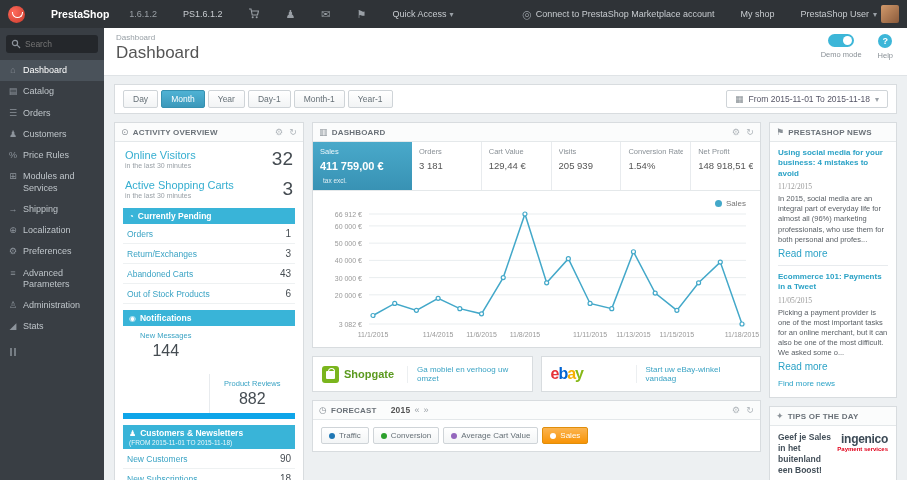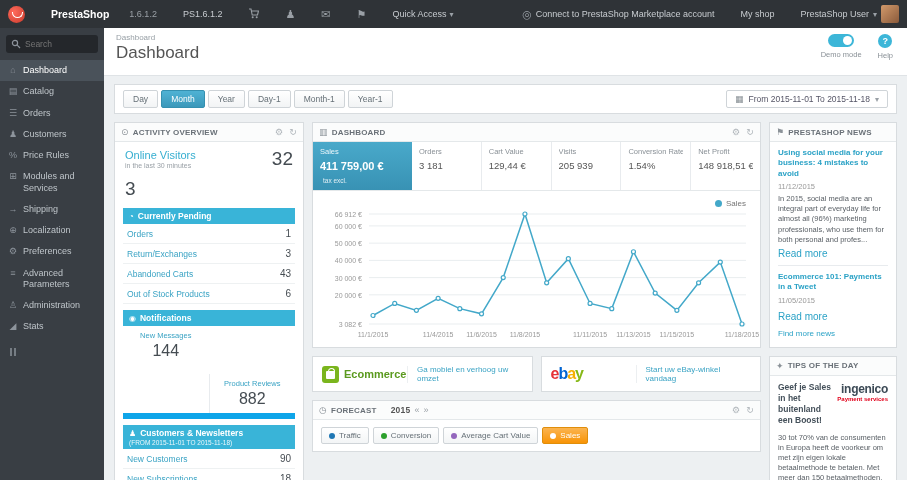--- a/index.html
+++ b/index.html
@@ -123,21 +123,21 @@
   .year-nav .nav-arrow { color: #9aa1a7; cursor: pointer; font-size: 9px; }
   .year-val { font-weight: bold; font-size: 8.5px; }
   .forecast-tabs { padding: 7px 8px; display: flex; gap: 4px; flex-wrap: nowrap; }
   .f-btn { font-size: 8px; padding: 3px 7px; border: 1px solid #cfd4d8; background: linear-gradient(#fff, #f3f5f6); color: #667077; border-radius: 2px; display: flex; align-items: center; gap: 4px; cursor: pointer; font-family: inherit; white-space: nowrap; }
   .f-btn .fdot { width: 6px; height: 6px; border-radius: 50%; }
   .f-btn.active { background: linear-gradient(#fbb450, #f89406); border-color: #e08e0b; color: #fff; }
 
   
   .news-body { padding: 6px 8px; }
   .news-title { color: #2ba2c6; font-size: 8px; font-weight: bold; line-height: 1.3; display: block; text-decoration: none; cursor: pointer; }
-  .news-date { color: #999; font-size: 7.5px; margin: 3px 0; }
+  .news-date { color: #999; font-size: 7.5px; margin: 3px 0; font-family: Liberation Serif, serif; }
   .news-excerpt { color: #5a6066; font-size: 7.5px; line-height: 1.35; }
   .read-more { display: inline-block; color: #2ba2c6; font-size: 10px; margin-top: 3px; cursor: pointer; text-decoration: none; }
   .news-art + .news-art { border-top: 1px solid #e8ebee; margin-top: 6px; padding-top: 6px; }
   .more-news { display: block; text-align: left; color: #2ba2c6; font-size: 8px; padding: 7px 0 3px; cursor: pointer; text-decoration: none; }
   .tips-body { padding: 6px 8px; }
   .tips-top { display: flex; gap: 0; justify-content: space-between; }
   .tips-heading { font-size: 8.5px; font-weight: bold; color: #44505a; line-height: 1.3; width: 54px; }
   .ing { text-align: right; }
   .ing-name { font-size: 12px; font-weight: bold; color: #3c4a56; letter-spacing: -.3px; }
   .ing-sub { font-size: 6px; color: #e2001a; font-weight: bold; }
@@ -296,20 +296,24 @@
           </header>
 
           <div class="big-stat">
             <div>
               <div class="bs-label">Online Visitors</div>
               <div class="bs-sub">in the last 30 minutes</div>
             </div>
             <div class="bs-value">32</div>
           </div>
           <div class="big-stat">
+            <div>
+              <div class="bs-label">Active Shopping Carts</div>
+              <div class="bs-sub">in the last 30 minutes</div>
+            </div>
             <div class="bs-value">3</div>
           </div>
 
           <div class="a-sec">
             <div class="sec-head">
               <span class="sec-ico">◔</span>
               <span>Currently Pending</span>
             </div>
             <div class="a-row">
               <a class="a-label">Orders</a>
@@ -455,21 +459,21 @@
                   <circle cx="351.29411764705884" cy="51.10151966160113" r="2" fill="#fff" stroke="#43a8c9" stroke-width="1.2"></circle>
                   <circle cx="373" cy="113" r="2" fill="#fff" stroke="#43a8c9" stroke-width="1.2"></circle>
                 </svg><div class="ytick" style="top: 3px;">66 912 €</div><div class="ytick" style="top: 14.9116px;">60 000 €</div><div class="ytick" style="top: 32.1449px;">50 000 €</div><div class="ytick" style="top: 49.3782px;">40 000 €</div><div class="ytick" style="top: 66.6115px;">30 000 €</div><div class="ytick" style="top: 83.8447px;">20 000 €</div><div class="ytick" style="top: 113px;">3 082 €</div><div class="xtick" style="left: 4px;">11/1/2015</div><div class="xtick" style="left: 69.1176px;">11/4/2015</div><div class="xtick" style="left: 112.529px;">11/6/2015</div><div class="xtick" style="left: 155.941px;">11/8/2015</div><div class="xtick" style="left: 221.059px;">11/11/2015</div><div class="xtick" style="left: 264.471px;">11/13/2015</div><div class="xtick" style="left: 307.882px;">11/15/2015</div><div class="xtick" style="left: 373px;">11/18/2015</div></div>
           </div>
         </section>
 
         <div class="mod-row">
           <div class="mod-card">
             <div class="mod-logo">
               <span class="sg-badge"></span>
-              <span class="sg-text">Ecommerce</span>
+              <span class="sg-text">Shopgate</span>
             </div>
             <a class="mod-link">Ga mobiel en verhoog uw omzet</a>
           </div>
           <div class="mod-card">
             <div class="mod-logo">
               <span class="ebay-logo"><span style="color: rgb(229, 50, 56);">e</span><span style="color: rgb(0, 100, 210);">b</span><span style="color: rgb(245, 175, 2);">a</span><span style="color: rgb(134, 184, 23);">y</span></span>
             </div>
             <a class="mod-link">Start uw eBay-winkel vandaag</a>
           </div>
         </div>
@@ -518,20 +522,21 @@
           <div class="news-body">
             <div class="news-art">
               <a class="news-title">Using social media for your business: 4 mistakes to avoid</a>
               <div class="news-date">11/12/2015</div>
               <div class="news-excerpt">In 2015, social media are an integral part of everyday life for almost all (96%) marketing professionals, who use them for both personal and profes...</div>
               <a class="read-more">Read more</a>
             </div>
             <div class="news-art">
               <a class="news-title">Ecommerce 101: Payments in a Tweet</a>
               <div class="news-date">11/05/2015</div>
+              <div class="news-excerpt">Picking a payment provider is one of the most important tasks for an online merchant, but it can also be one of the most difficult. We asked some o...</div>
               <a class="read-more">Read more</a>
             </div>
             <a class="more-news">Find more news</a>
           </div>
         </section>
 
         <section class="panel">
           <header class="p-head">
             <span class="p-ico">✦</span>
             <span>Tips of the day</span>

